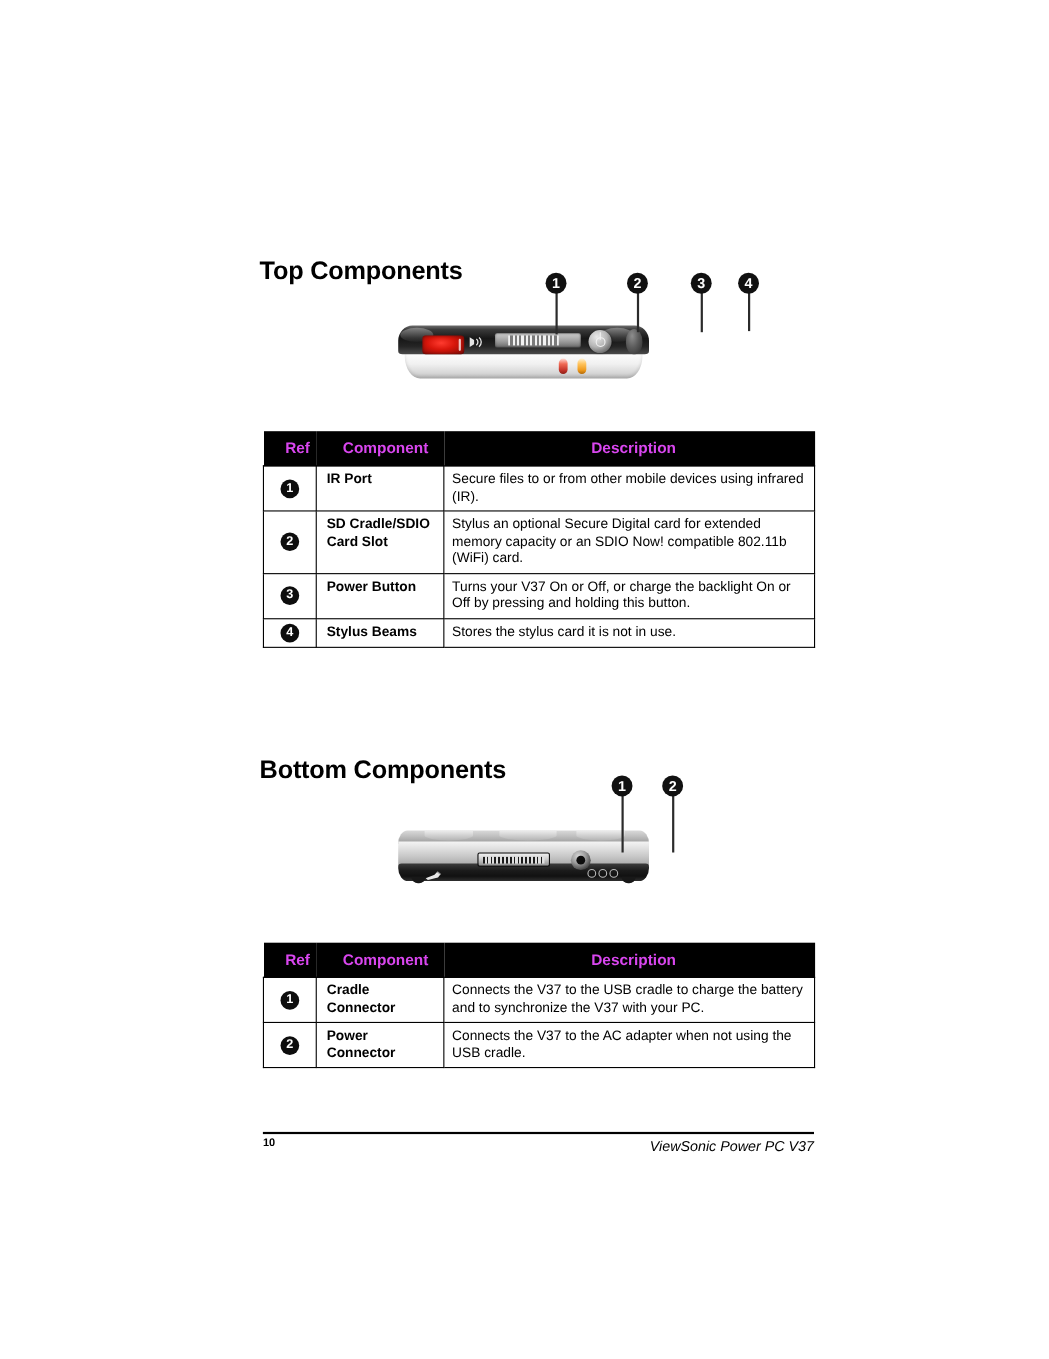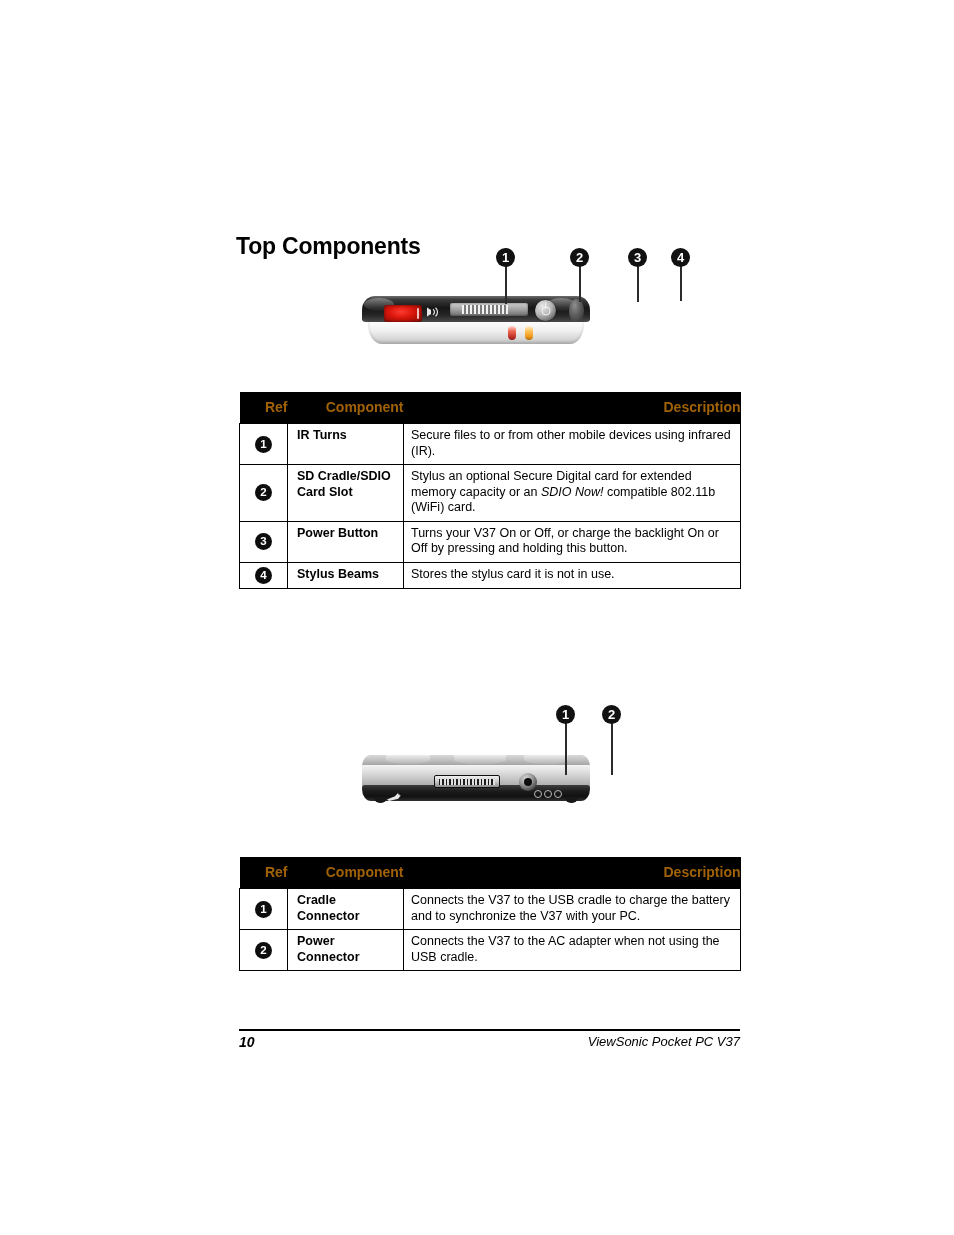--- a/index.html
+++ b/index.html
@@ -303,24 +303,24 @@
     width: 501px;
     border-collapse: collapse;
     table-layout: fixed;
     font-size: 12.5px;
   }
   #table-top    { top: 392px; }
   #table-bottom { top: 857px; }
 
   .ref-table thead th {
     background: #000000;
-    color: #a16207;
+    color: #d946ef;
     font-size: 14px;
     font-weight: bold;
-    text-align: right;
+    text-align: center;
     padding: 7px 0 8px 0;
     border: none;
   }
   .ref-table thead th.c-ref  { padding-left: 14px; }
   .ref-table thead th.c-comp { padding-left: 10px; }
   .ref-table thead th.c-desc { padding-left: 8px; }
 
   .ref-table td {
     border: 1px solid #000000;
     vertical-align: top;
@@ -348,38 +348,37 @@
     width: 17px;
     height: 17px;
     border-radius: 50%;
     background: #0d0d0d;
     color: #ffffff;
     font-size: 11.5px;
     font-weight: bold;
     line-height: 17px;
     text-align: center;
   }
-  .ital { font-style: italic; }
+  .ital { }
 
   
   #footer-rule {
     position: absolute;
     left: 239px;
     top: 1029px;
     width: 501px;
     height: 1.5px;
     background: #000000;
   }
   #footer-page-number {
     position: absolute;
     left: 239px;
     top: 1034px;
-    font-size: 14px;
+    font-size: 10px;
     font-weight: bold;
-    font-style: italic;
   }
   #footer-product {
     position: absolute;
     right: 214px;
     top: 1034px;
     font-size: 13px;
     font-style: italic;
     white-space: nowrap;
   }
 </style>
@@ -452,21 +451,21 @@
         <th class="c-ref">Ref</th>
         <th class="c-comp">Component</th>
         <th class="c-desc">Description</th>
       </tr>
     </thead>
     <tbody>
       <tr>
         <td class="c-ref">
           <span class="badge">1</span>
         </td>
-        <td class="c-comp">IR Turns</td>
+        <td class="c-comp">IR Port</td>
         <td class="c-desc">Secure files to or from other mobile devices using infrared (IR).</td>
       </tr>
       <tr>
         <td class="c-ref">
           <span class="badge">2</span>
         </td>
         <td class="c-comp">SD Cradle/SDIO Card Slot</td>
         <td class="c-desc"><span>Stylus an optional Secure Digital card for extended memory capacity or an </span><span class="ital">SDIO Now!</span><span> compatible 802.11b (WiFi) card.</span></td>
       </tr>
       <tr>
@@ -479,20 +478,21 @@
       <tr>
         <td class="c-ref">
           <span class="badge">4</span>
         </td>
         <td class="c-comp">Stylus Beams</td>
         <td class="c-desc">Stores the stylus card it is not in use.</td>
       </tr>
     </tbody>
   </table>
 
+  <h2 class="section-heading" id="heading-bottom">Bottom Components</h2>
 
   <div class="figure" id="figure-bottom">
     <div class="fig-inner">
 
       <div class="callout" style="left:229px; top:0px;">1</div>
       <div class="callout-line" style="left:238px; top:18px; height:52px;"></div>
 
       <div class="callout" style="left:275px; top:0px;">2</div>
       <div class="callout-line" style="left:284px; top:18px; height:52px;"></div>
 
@@ -556,15 +556,15 @@
           <span class="badge">2</span>
         </td>
         <td class="c-comp">Power Connector</td>
         <td class="c-desc">Connects the V37 to the AC adapter when not using the USB cradle.</td>
       </tr>
     </tbody>
   </table>
 
   <div id="footer-rule"></div>
   <div id="footer-page-number">10</div>
-  <div id="footer-product">ViewSonic  Pocket PC  V37</div>
+  <div id="footer-product">ViewSonic  Power PC  V37</div>
 
 </div>
 
 </body></html>

